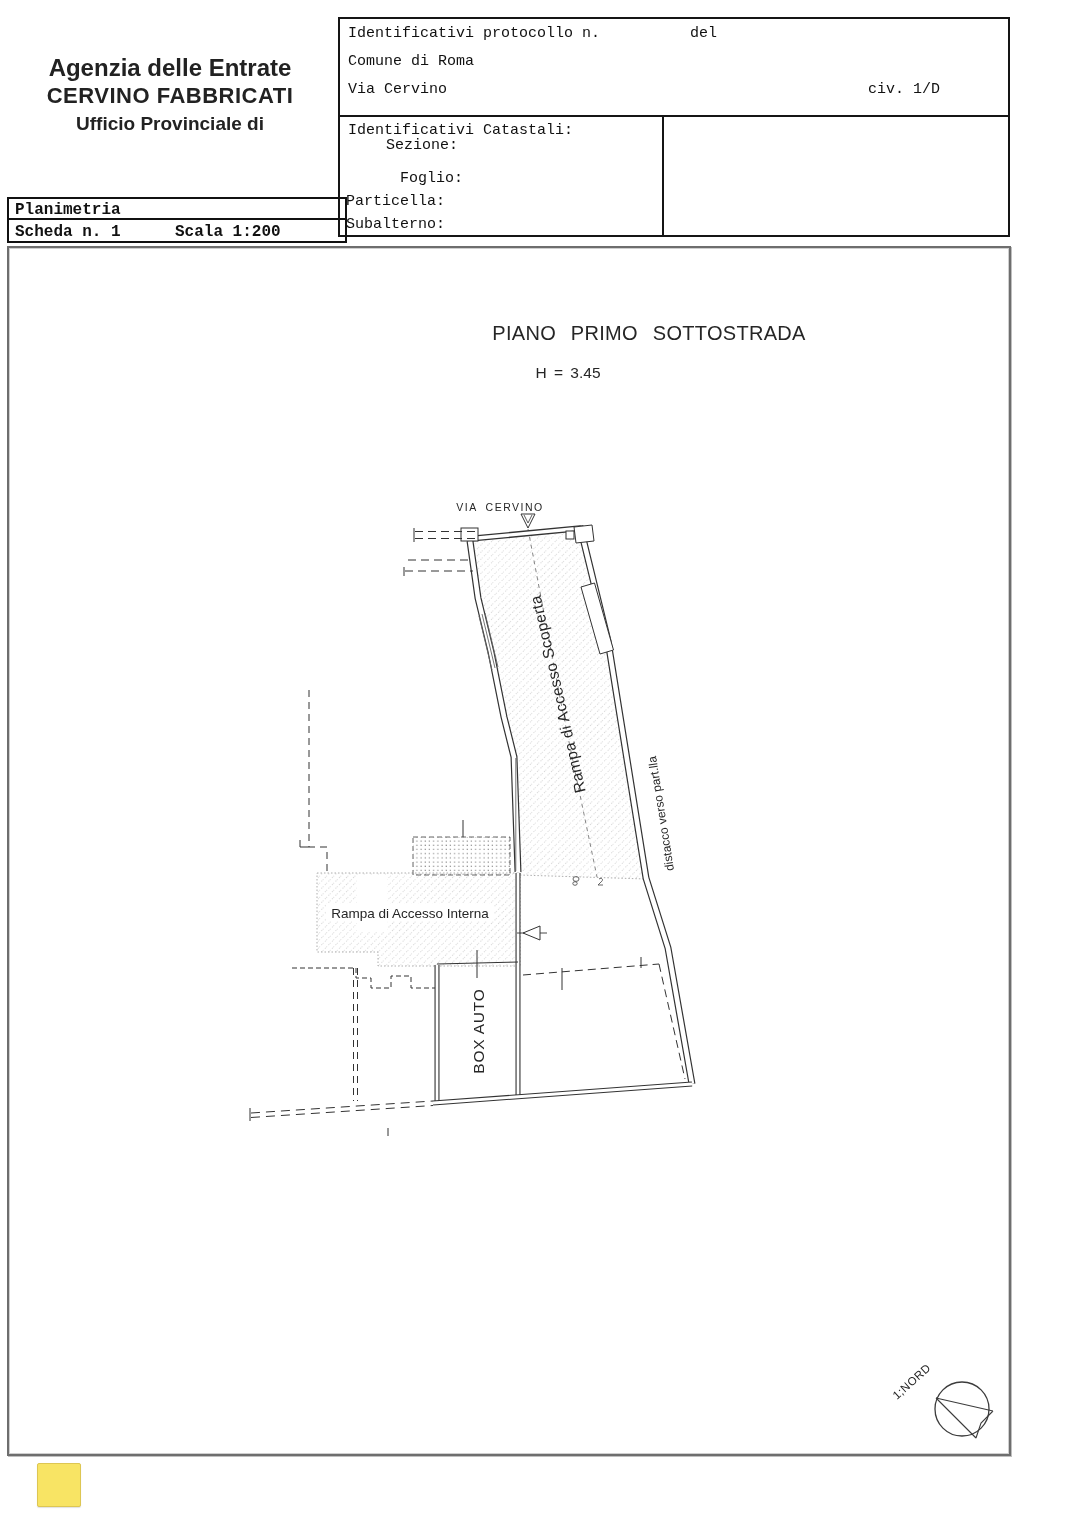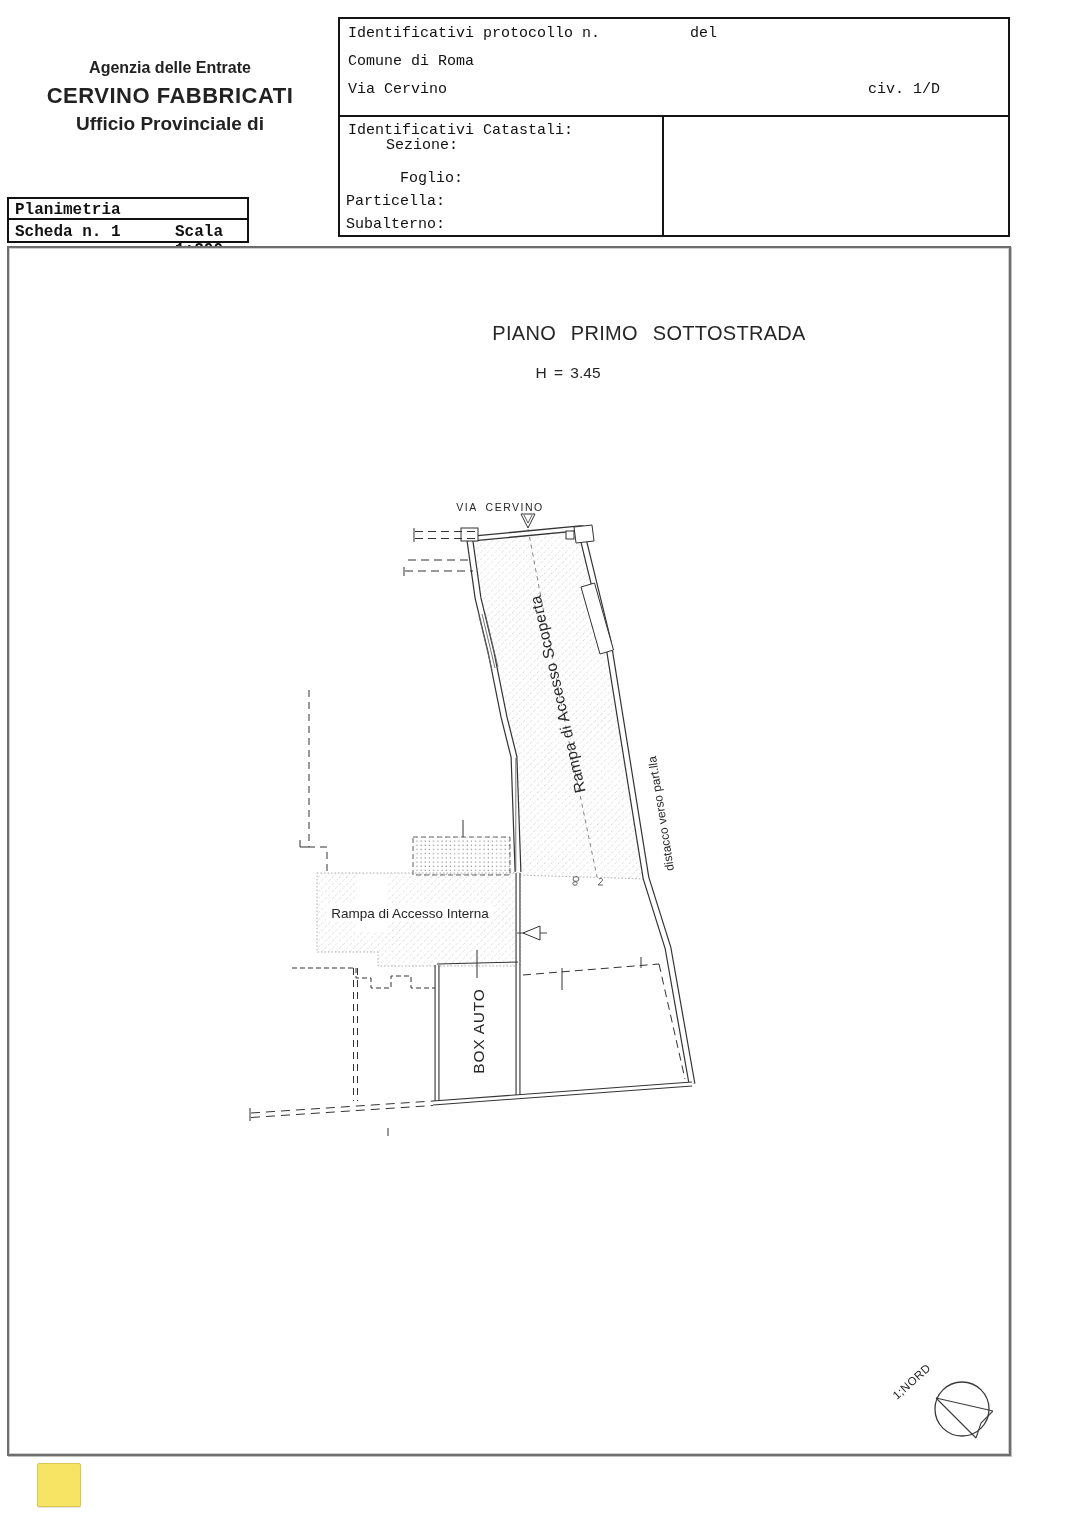--- a/index.html
+++ b/index.html
@@ -4,26 +4,26 @@
 <style>
   html,body{margin:0;padding:0;background:#e8e8e8;}
   .page{
     position:relative;width:1085px;height:1535px;background:#ffffff;
     font-family:"Liberation Sans",sans-serif;color:#1a1a1a;overflow:hidden;
     margin:0 auto;
   }
   
   .agency{position:absolute;left:10px;top:54px;width:320px;text-align:center;
     font-weight:bold;color:#222;line-height:28px;}
-  .agency .l1{font-size:16px;}
+  .agency .l1{font-size:24px;}
   .agency .l2{font-size:22px;letter-spacing:.5px;}
   .agency .l3{font-size:19px;text-align:center;}
   .agency .l4{font-size:21px;}
   
-  .plani-box{position:absolute;left:7px;top:197px;width:242px;height:46px;
+  .plani-box{position:absolute;left:7px;top:197px;width:340px;height:46px;
     border:2px solid #111;box-sizing:border-box;
     font-family:"Liberation Mono","DejaVu Sans Mono",monospace;font-size:16px;
     font-weight:bold;color:#111;}
   .plani-row1{height:21px;border-bottom:2px solid #111;padding:2px 0 0 6px;box-sizing:border-box;}
   .plani-row2{position:relative;height:21px;border-radius:8px;}
   .plani-row2 .scheda{position:absolute;left:6px;top:3px;}
   .plani-row2 .scala{position:absolute;left:166px;top:3px;}
   
   .proto-box{position:absolute;left:338px;top:17px;width:672px;height:220px;
     border:2px solid #151515;box-sizing:border-box;

